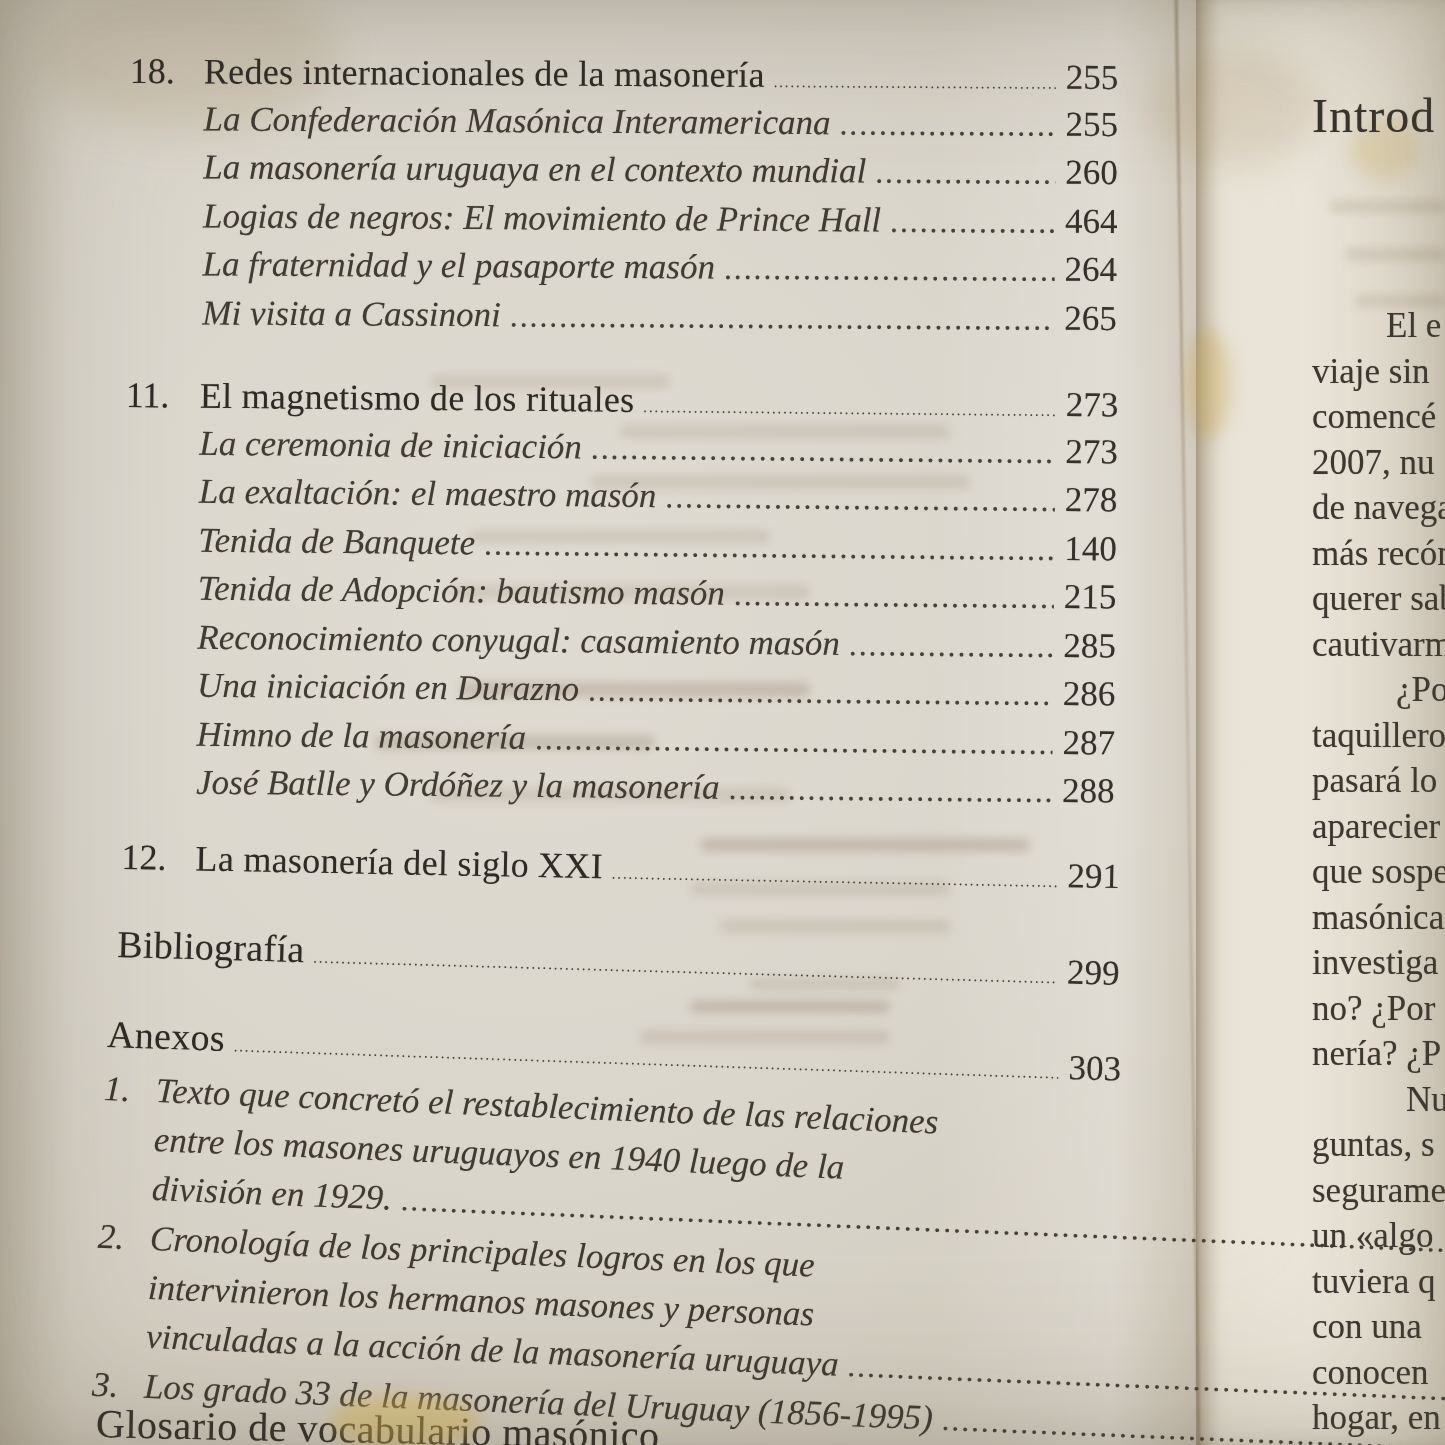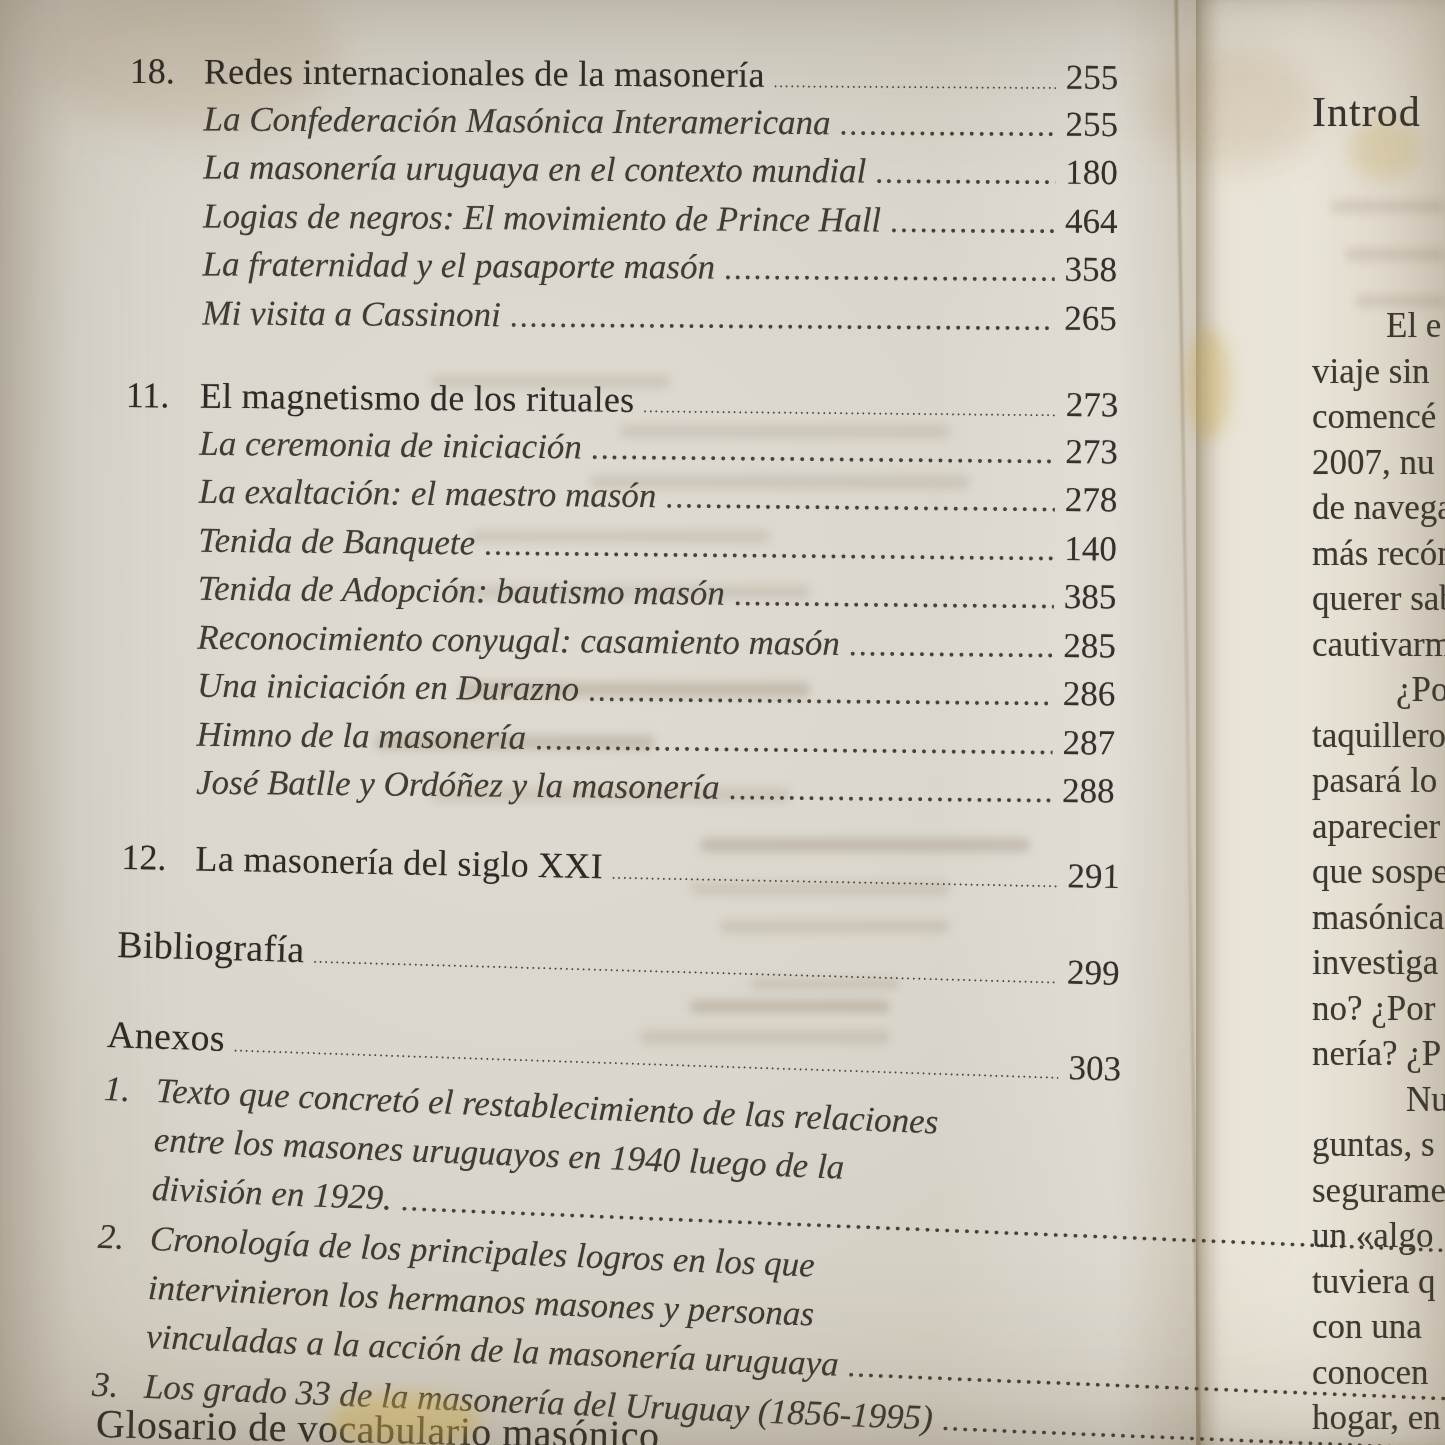--- a/index.html
+++ b/index.html
@@ -49,21 +49,21 @@
   .bm .title{font-size:38px;}
   
   .annex{left:105px;top:1064px;width:1056px;transform:rotate(2.3deg);}
   .aitem{display:flex;}
   .anum{flex:0 0 52px;font-size:35px;font-style:italic;color:#3a362f;line-height:49px;}
   .abody{flex:1 1 auto;}
   .aline{font-size:35px;font-style:italic;line-height:49px;color:#3f3a32;white-space:nowrap;}
   .aline.last{display:flex;align-items:baseline;}
   .glosario{position:absolute;left:96px;top:1406px;font-size:40px;color:#332f2a;transform:rotate(1.2deg);letter-spacing:0.5px;white-space:nowrap;}
   
-  .intro-heading{position:absolute;left:1312px;top:88px;font-size:42px;color:#36332d;letter-spacing:1px;white-space:nowrap;}
+  .intro-heading{position:absolute;left:1312px;top:88px;font-size:48px;color:#36332d;letter-spacing:1px;white-space:nowrap;}
   .rtext{position:absolute;left:1312px;top:306px;width:220px;}
   .rline{height:45.5px;font-size:35px;color:#3c3831;white-space:nowrap;}
   .i1{padding-left:74px;}
   .i2{padding-left:84px;}
   .i3{padding-left:94px;}
   
   .ghost{position:absolute;background:rgba(120,96,64,0.15);filter:blur(4px);border-radius:7px;}
   .ghost.dk{background:rgba(108,86,58,0.21);}
   .stain{position:absolute;border-radius:50%;pointer-events:none;}
   .vignette{position:absolute;inset:0;pointer-events:none;
@@ -107,31 +107,31 @@
     <span class="pg">255</span>
   </div>
   <div class="row entry">
     <span class="etitle">La Confederación Masónica Interamericana</span>
     <span class="leader"></span>
     <span class="pg">255</span>
   </div>
   <div class="row entry">
     <span class="etitle">La masonería uruguaya en el contexto mundial</span>
     <span class="leader"></span>
-    <span class="pg">180</span>
+    <span class="pg">260</span>
   </div>
   <div class="row entry">
     <span class="etitle">Logias de negros: El movimiento de Prince Hall</span>
     <span class="leader"></span>
     <span class="pg">464</span>
   </div>
   <div class="row entry">
     <span class="etitle">La fraternidad y el pasaporte masón</span>
     <span class="leader"></span>
-    <span class="pg">358</span>
+    <span class="pg">264</span>
   </div>
   <div class="row entry">
     <span class="etitle">Mi visita a Cassinoni</span>
     <span class="leader"></span>
     <span class="pg">265</span>
   </div>
 </section>
 
 <section class="block s11">
   <div class="row head">
@@ -151,21 +151,21 @@
     <span class="pg">278</span>
   </div>
   <div class="row entry">
     <span class="etitle">Tenida de Banquete</span>
     <span class="leader"></span>
     <span class="pg">140</span>
   </div>
   <div class="row entry">
     <span class="etitle">Tenida de Adopción: bautismo masón</span>
     <span class="leader"></span>
-    <span class="pg">385</span>
+    <span class="pg">215</span>
   </div>
   <div class="row entry">
     <span class="etitle">Reconocimiento conyugal: casamiento masón</span>
     <span class="leader"></span>
     <span class="pg">285</span>
   </div>
   <div class="row entry">
     <span class="etitle">Una iniciación en Durazno</span>
     <span class="leader"></span>
     <span class="pg">286</span>

